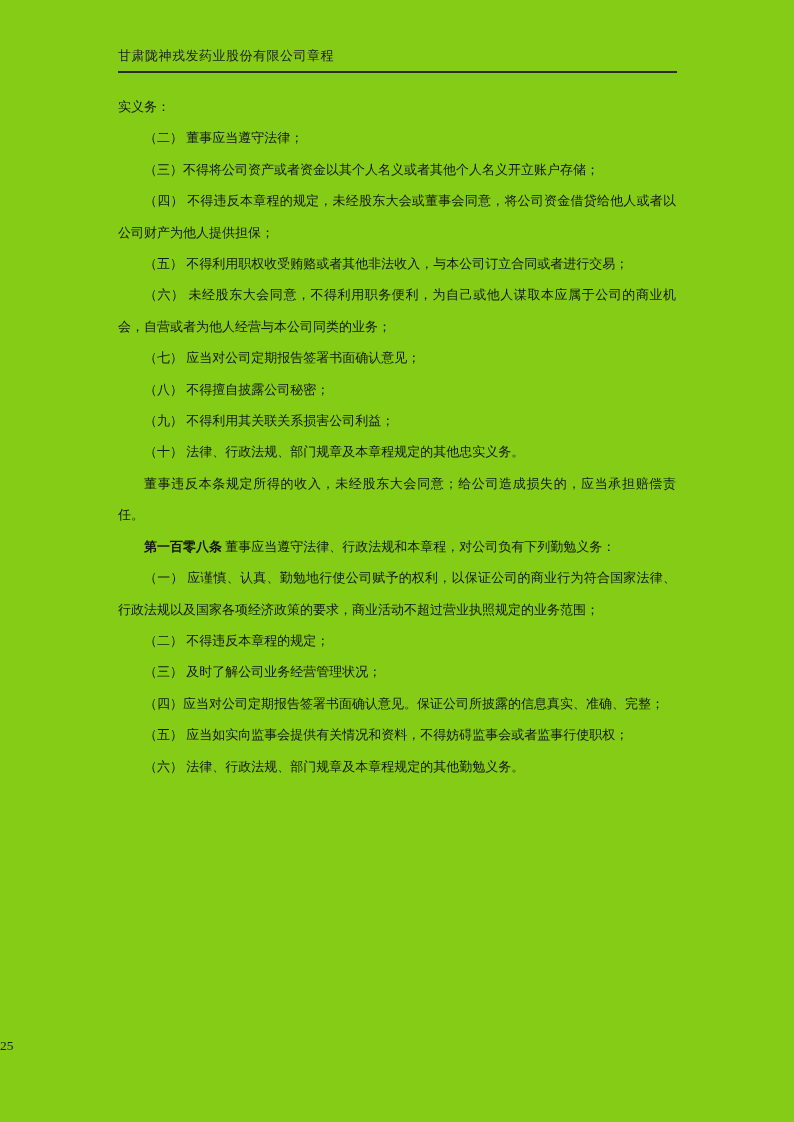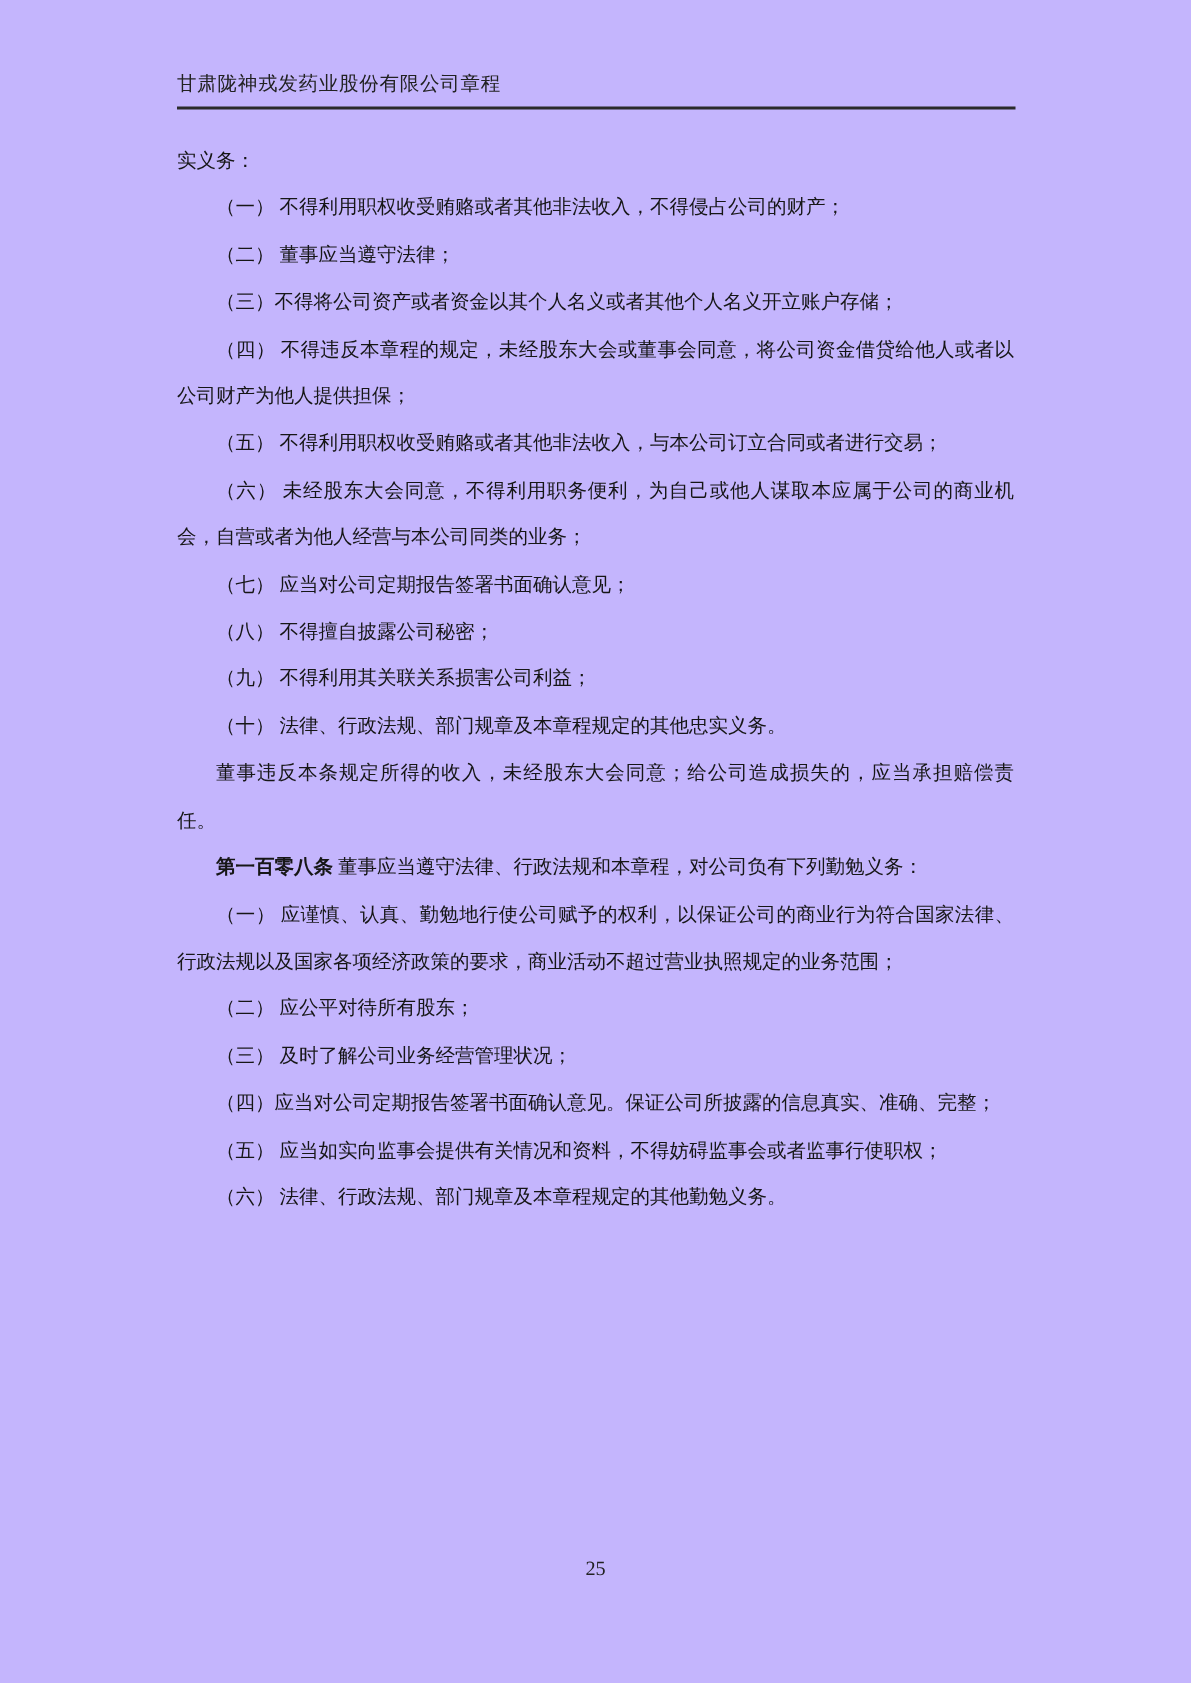--- a/index.html
+++ b/index.html
@@ -4,21 +4,21 @@
 <style>
   html, body {
     margin: 0;
     padding: 0;
     background: #ffffff;
   }
   .page {
     position: relative;
     width: 794px;
     height: 1122px;
-    background: #c4b5fd;
+    background: #84cc16;
     overflow: hidden;
     font-family: "Liberation Serif", "DejaVu Serif", serif;
     color: #1c1c1c;
   }
   .doc-header {
     position: absolute;
     left: 118px;
     right: 117px;
     top: 47px;
     padding-bottom: 6px;
@@ -45,50 +45,49 @@
     text-indent: 2em;
   }
   .para b {
     font-weight: bold;
   }
   .doc-footer {
     position: absolute;
     left: 0;
     right: 0;
     top: 1038px;
-    text-align: center;
+    text-align: left;
     font-size: 13.5px;
     color: #222222;
   }
 </style>
 </head>
 <body>
 
 <div class="page">
 
   <header class="doc-header">
     <span>甘肃陇神戎发药业股份有限公司章程</span>
   </header>
 
   <main class="doc-body">
       <p class="para">实义务：</p>
-      <p class="para indent">（一） 不得利用职权收受贿赂或者其他非法收入，不得侵占公司的财产；</p>
       <p class="para indent">（二） 董事应当遵守法律；</p>
       <p class="para indent">（三）不得将公司资产或者资金以其个人名义或者其他个人名义开立账户存储；</p>
       <p class="para indent">（四） 不得违反本章程的规定，未经股东大会或董事会同意，将公司资金借贷给他人或者以公司财产为他人提供担保；</p>
       <p class="para indent">（五） 不得利用职权收受贿赂或者其他非法收入，与本公司订立合同或者进行交易；</p>
       <p class="para indent">（六） 未经股东大会同意，不得利用职务便利，为自己或他人谋取本应属于公司的商业机会，自营或者为他人经营与本公司同类的业务；</p>
       <p class="para indent">（七） 应当对公司定期报告签署书面确认意见；</p>
       <p class="para indent">（八） 不得擅自披露公司秘密；</p>
       <p class="para indent">（九） 不得利用其关联关系损害公司利益；</p>
       <p class="para indent">（十） 法律、行政法规、部门规章及本章程规定的其他忠实义务。</p>
       <p class="para indent">董事违反本条规定所得的收入，未经股东大会同意；给公司造成损失的，应当承担赔偿责任。</p>
       <p class="para indent"><b>第一百零八条</b> 董事应当遵守法律、行政法规和本章程，对公司负有下列勤勉义务：</p>
       <p class="para indent">（一） 应谨慎、认真、勤勉地行使公司赋予的权利，以保证公司的商业行为符合国家法律、行政法规以及国家各项经济政策的要求，商业活动不超过营业执照规定的业务范围；</p>
-      <p class="para indent">（二） 应公平对待所有股东；</p>
+      <p class="para indent">（二） 不得违反本章程的规定；</p>
       <p class="para indent">（三） 及时了解公司业务经营管理状况；</p>
       <p class="para indent">（四）应当对公司定期报告签署书面确认意见。保证公司所披露的信息真实、准确、完整；</p>
       <p class="para indent">（五） 应当如实向监事会提供有关情况和资料，不得妨碍监事会或者监事行使职权；</p>
       <p class="para indent">（六） 法律、行政法规、部门规章及本章程规定的其他勤勉义务。</p>
     </main>
 
   <footer class="doc-footer">
     <span>25</span>
   </footer>
 

